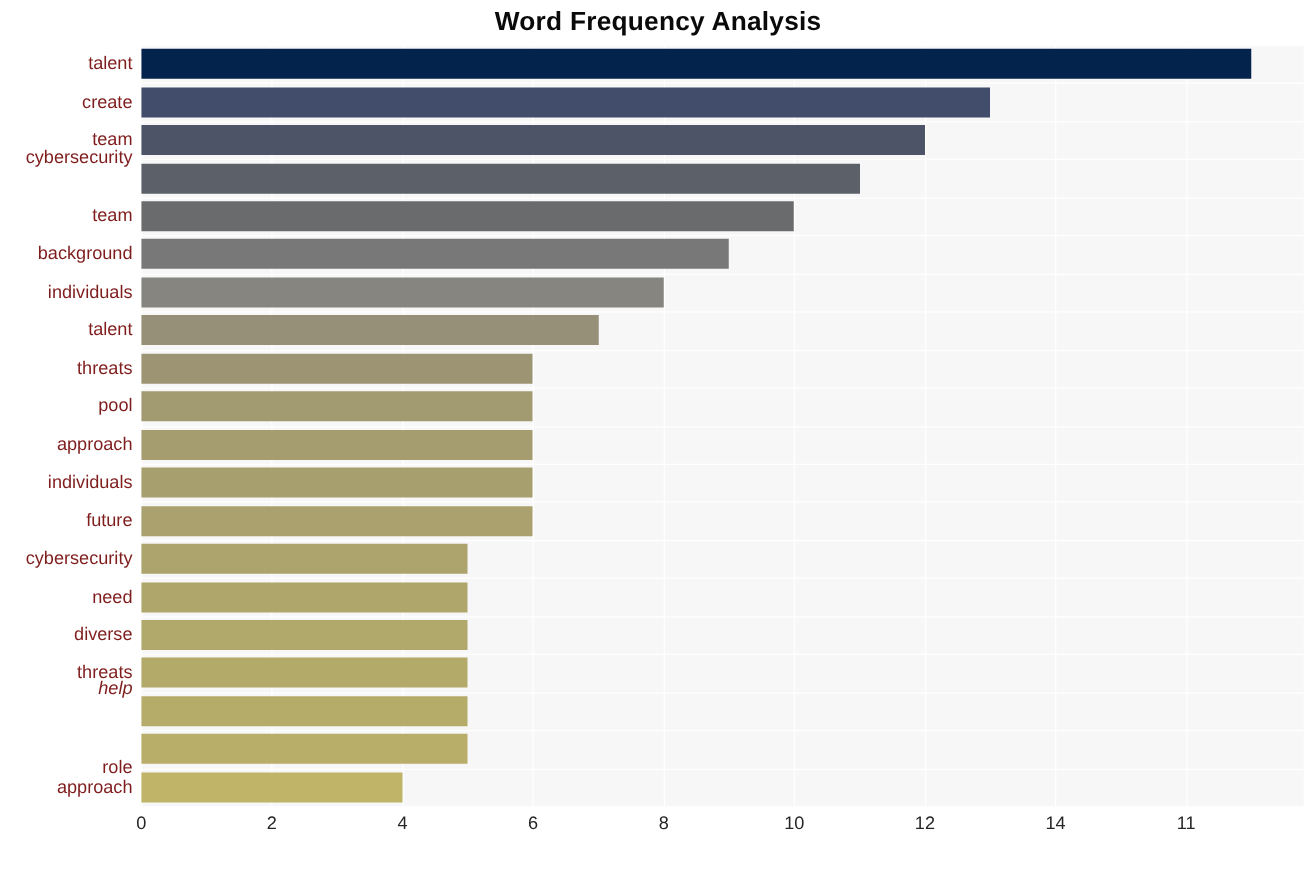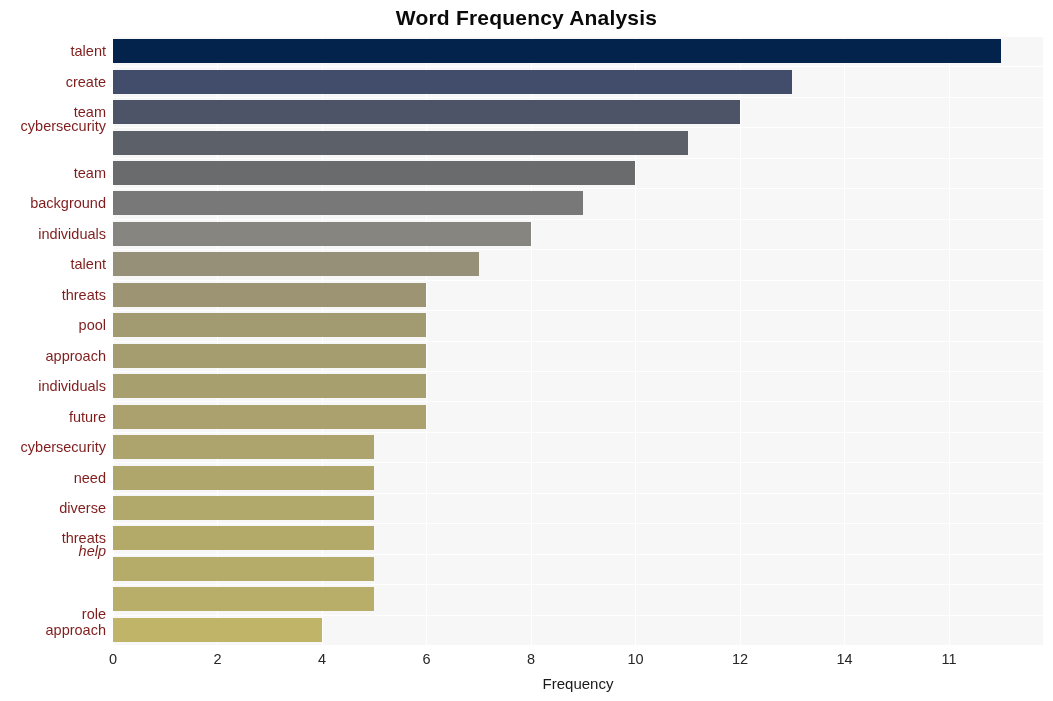--- a/index.html
+++ b/index.html
@@ -185,15 +185,14 @@
       <div class="x-label" style="left: 217.494px;">2</div>
       <div class="x-label" style="left: 321.989px;">4</div>
       <div class="x-label" style="left: 426.483px;">6</div>
       <div class="x-label" style="left: 530.978px;">8</div>
       <div class="x-label" style="left: 635.472px;">10</div>
       <div class="x-label" style="left: 739.966px;">12</div>
       <div class="x-label" style="left: 844.461px;">14</div>
       <div class="x-label" style="left: 948.955px;">11</div>
     </div>
 
-  <div id="x-axis-title">Frequency</div>
 
 </div>
 
 </body></html>

